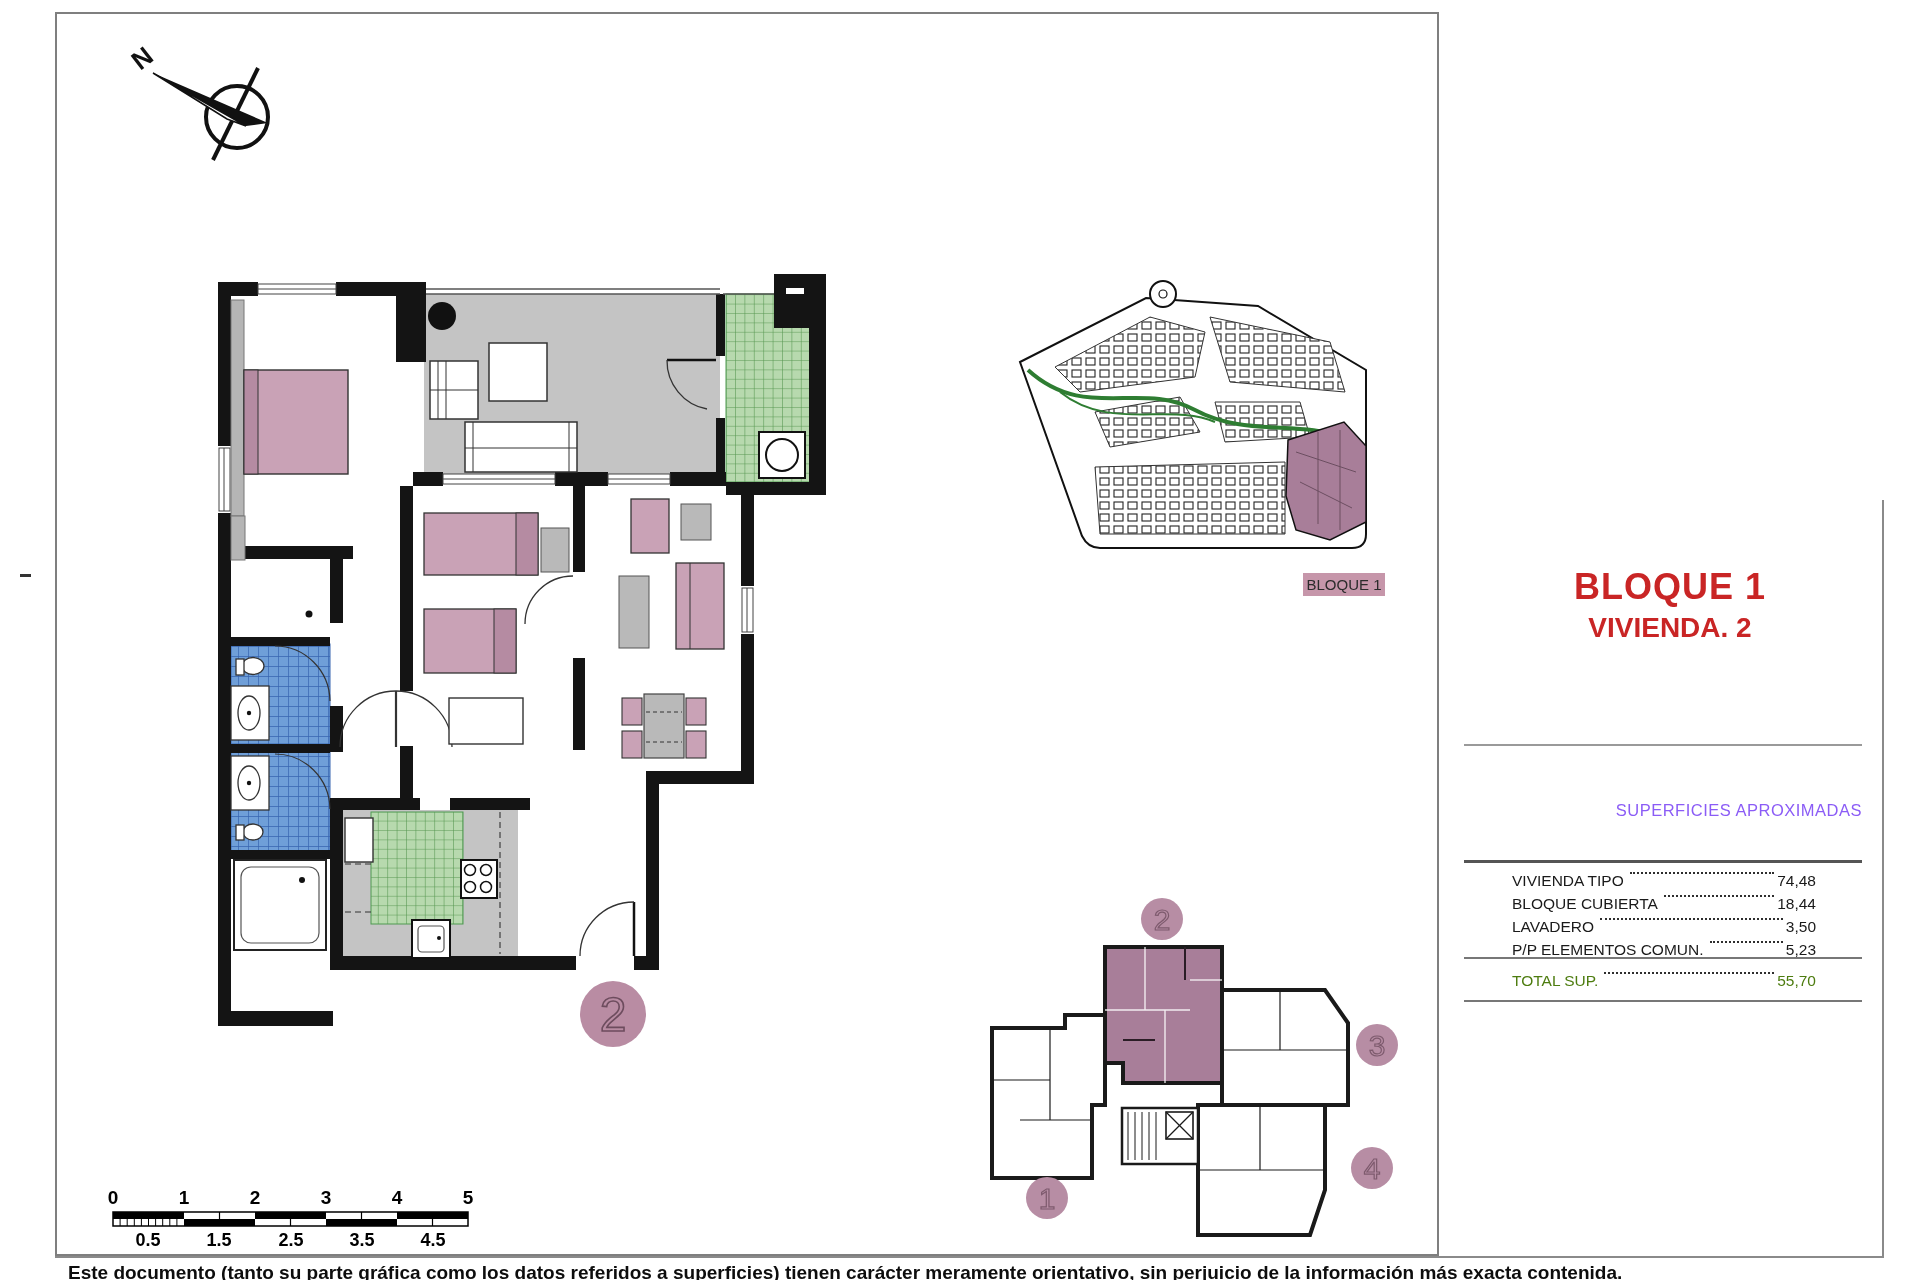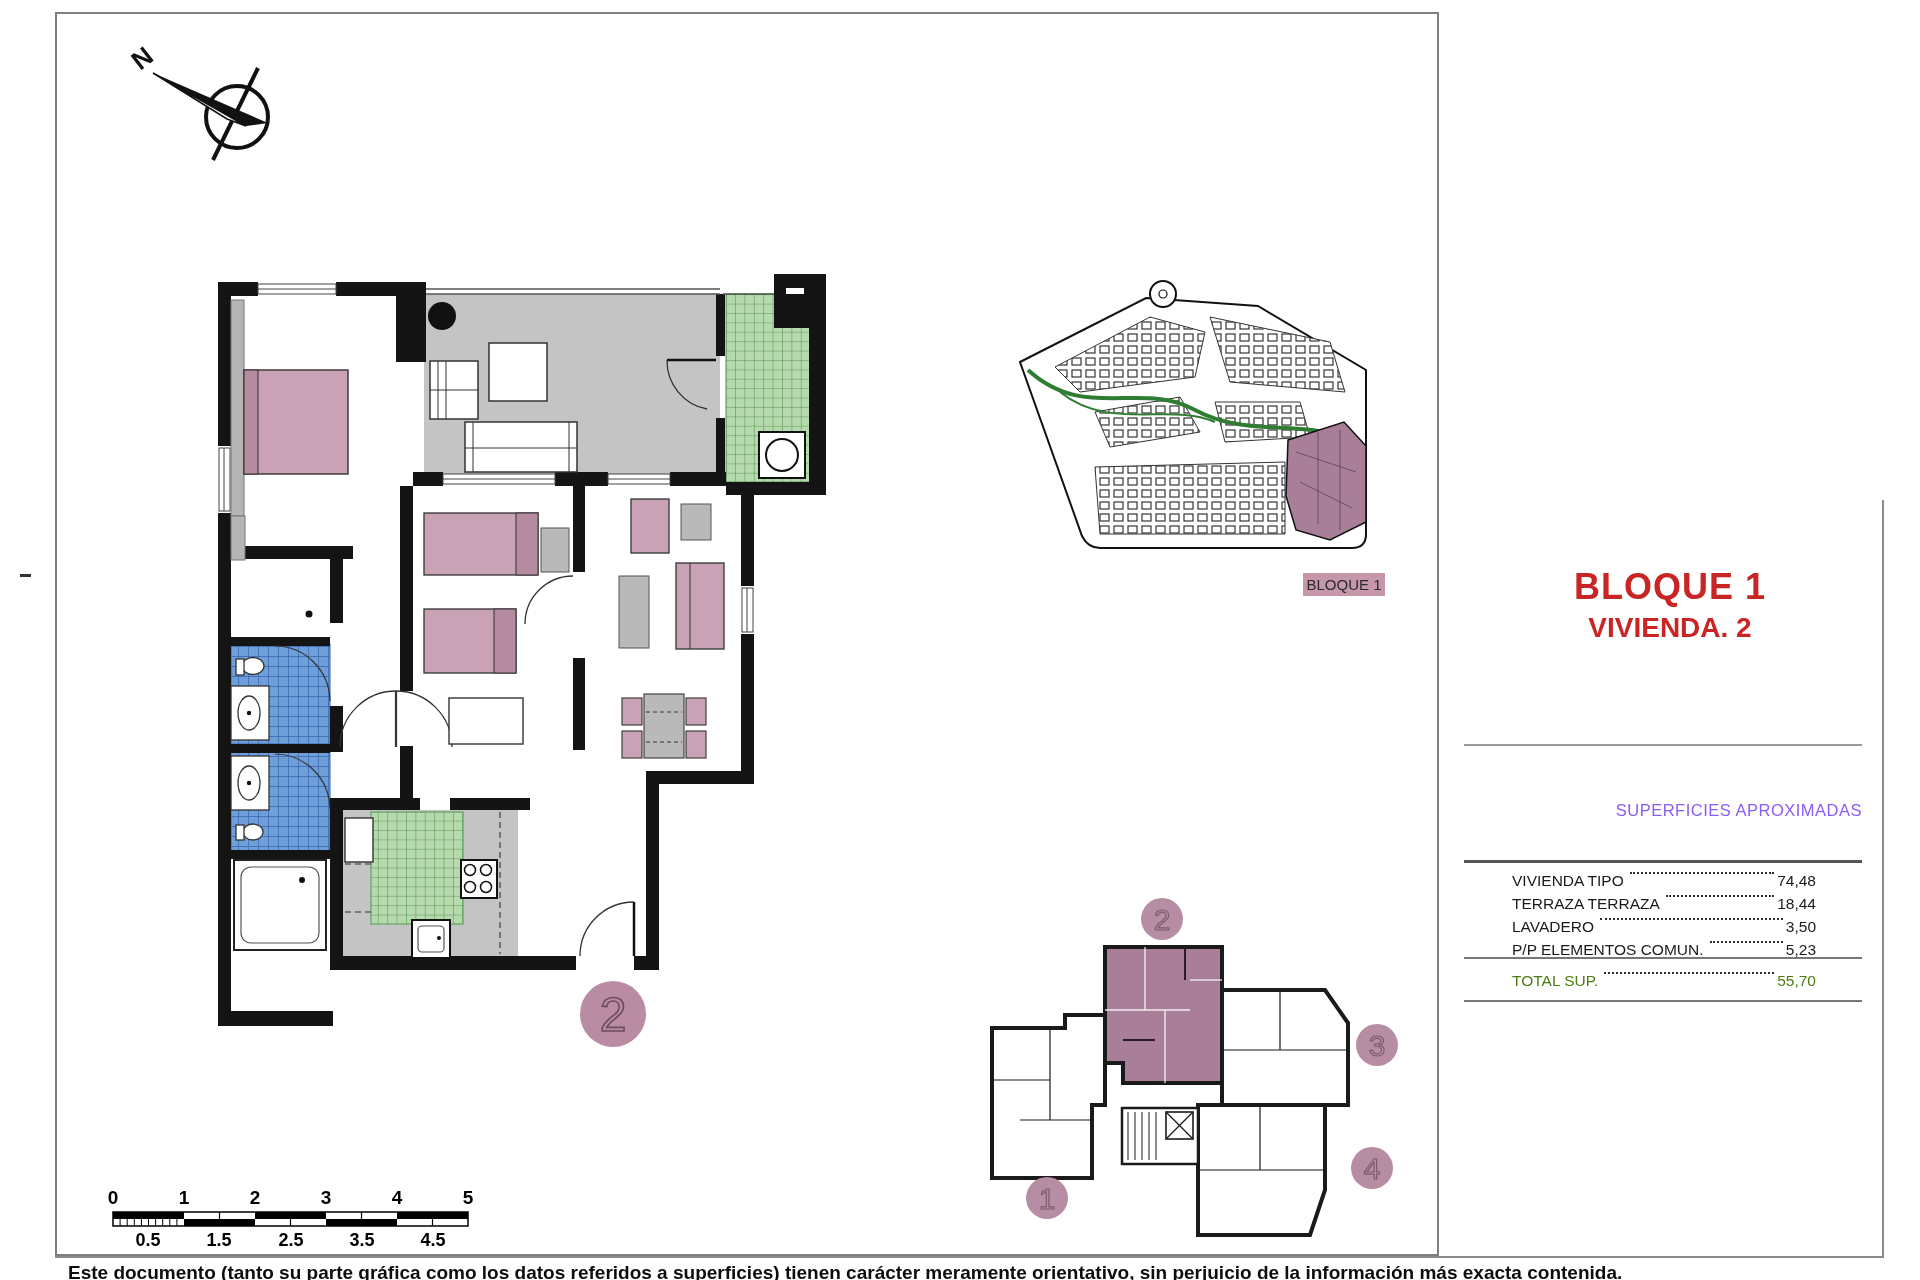--- a/index.html
+++ b/index.html
@@ -275,21 +275,21 @@
 
   <div class="abs surf-head">SUPERFICIES APROXIMADAS</div>
   <div class="abs surf-underline"></div>
   <div class="abs surf-rows">
     <div class="srow">
       <span class="lbl">VIVIENDA TIPO</span>
       <span class="dots"></span>
       <span class="val">74,48</span>
     </div>
     <div class="srow">
-      <span class="lbl">TERRAZA TERRAZA</span>
+      <span class="lbl">BLOQUE CUBIERTA</span>
       <span class="dots"></span>
       <span class="val">18,44</span>
     </div>
     <div class="srow">
       <span class="lbl">LAVADERO</span>
       <span class="dots"></span>
       <span class="val">3,50</span>
     </div>
     <div class="srow">
       <span class="lbl">P/P ELEMENTOS COMUN.</span>

